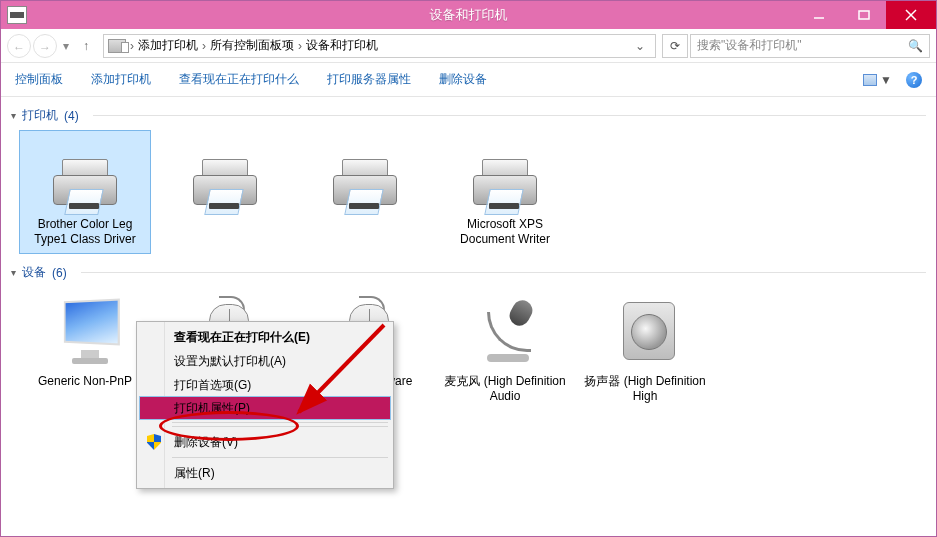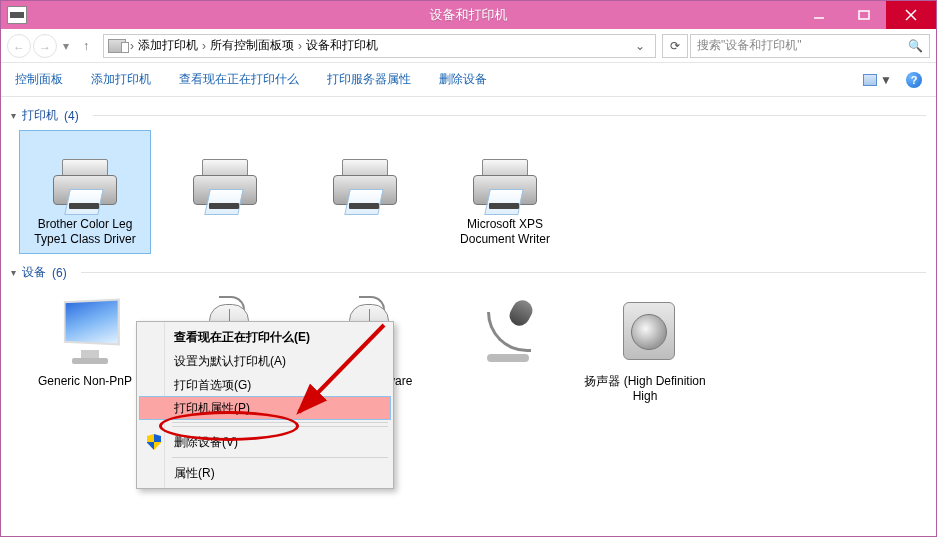--- a/index.html
+++ b/index.html
@@ -70,21 +70,21 @@
   .ico-mic .head{width:20px;height:26px;border-radius:10px;background:linear-gradient(#888,#444);position:absolute;top:6px;left:50px;transform:rotate(28deg);}
   .ico-mic .stand{width:44px;height:40px;border:3px solid #888;border-top:none;border-right:none;border-radius:0 0 0 40px;position:absolute;top:18px;left:26px;}
   .ico-mic .base{width:42px;height:8px;background:#bbb;border-radius:4px;position:absolute;bottom:10px;left:26px;}
   
   .ico-spk .box{width:52px;height:58px;background:linear-gradient(#e8e8e8,#bdbdbd);border:1px solid #888;border-radius:6px;position:absolute;top:8px;left:22px;}
   .ico-spk .cone{width:36px;height:36px;border-radius:50%;background:radial-gradient(circle at 40% 40%,#f8f8f8,#999 70%);position:absolute;top:20px;left:30px;border:1px solid #777;}
   
   .ctxmenu{position:absolute;left:135px;top:224px;width:258px;background:#f2f2f2;border:1px solid #b4b4b4;box-shadow:3px 3px 6px rgba(0,0,0,.25);padding:3px;z-index:20;}
   .ctxmenu .m-item{height:24px;display:flex;align-items:center;padding-left:34px;position:relative;color:#000;}
   .ctxmenu .m-item.bold{font-weight:bold;text-align:center;}
-  .ctxmenu .m-item.hover{background:#fca5a5;border:1px solid #8fc2ea;height:24px;margin:-1px;}
+  .ctxmenu .m-item.hover{background:#be185d;border:1px solid #8fc2ea;height:24px;margin:-1px;}
   .ctxmenu .m-sep{height:1px;background:#d4d4d4;margin:3px 2px 3px 32px;}
   .ctxmenu .iconcol{position:absolute;left:0;top:0;bottom:0;width:28px;border-right:1px solid #e0e0e0;background:#f2f2f2;}
   .ctxmenu .m-item .shield{position:absolute;left:7px;top:4px;width:14px;height:16px;}
   .shield::before{content:"";position:absolute;inset:0;background:conic-gradient(#1560d0 0 25%,#ffcc00 0 50%,#1560d0 0 75%,#ffcc00 0);clip-path:polygon(50% 0,100% 12%,100% 55%,50% 100%,0 55%,0 12%);}
   
   .anno{position:absolute;pointer-events:none;z-index:30;}
   .ellipse{position:absolute;left:158px;top:314px;width:140px;height:30px;border:3px solid #d30000;border-radius:50%;}
   .arrow-svg{position:absolute;left:288px;top:220px;width:110px;height:110px;}
 </style>
 </head>
@@ -224,20 +224,21 @@
             <div class="m"></div>
           </div>
         <div class="lbl">VMware, VMware Virtual</div>
       </div>
       <div class="item">
         <div class="ico ico-mic">
             <div class="head"></div>
             <div class="stand"></div>
             <div class="base"></div>
           </div>
+        <div class="lbl">麦克风 (High Definition Audio</div>
       </div>
       <div class="item">
         <div class="ico ico-spk">
             <div class="box"></div>
             <div class="cone"></div>
           </div>
         <div class="lbl">扬声器 (High Definition High</div>
       </div>
     </div>
 

